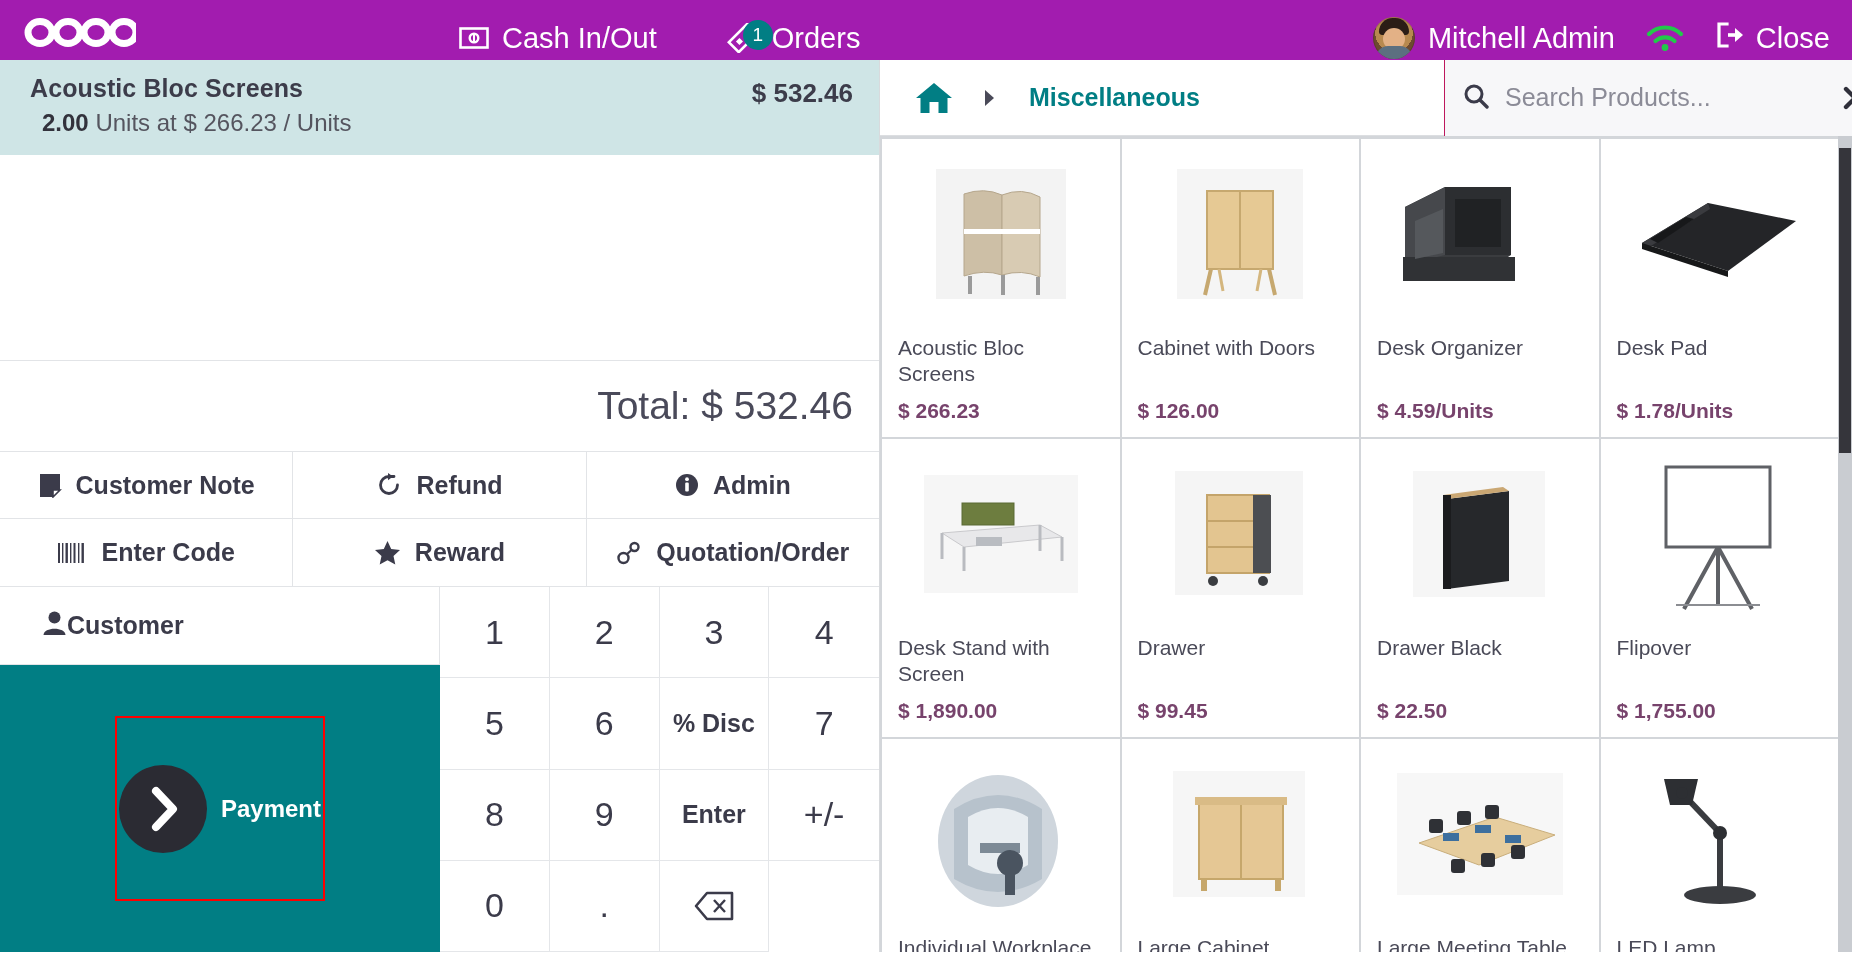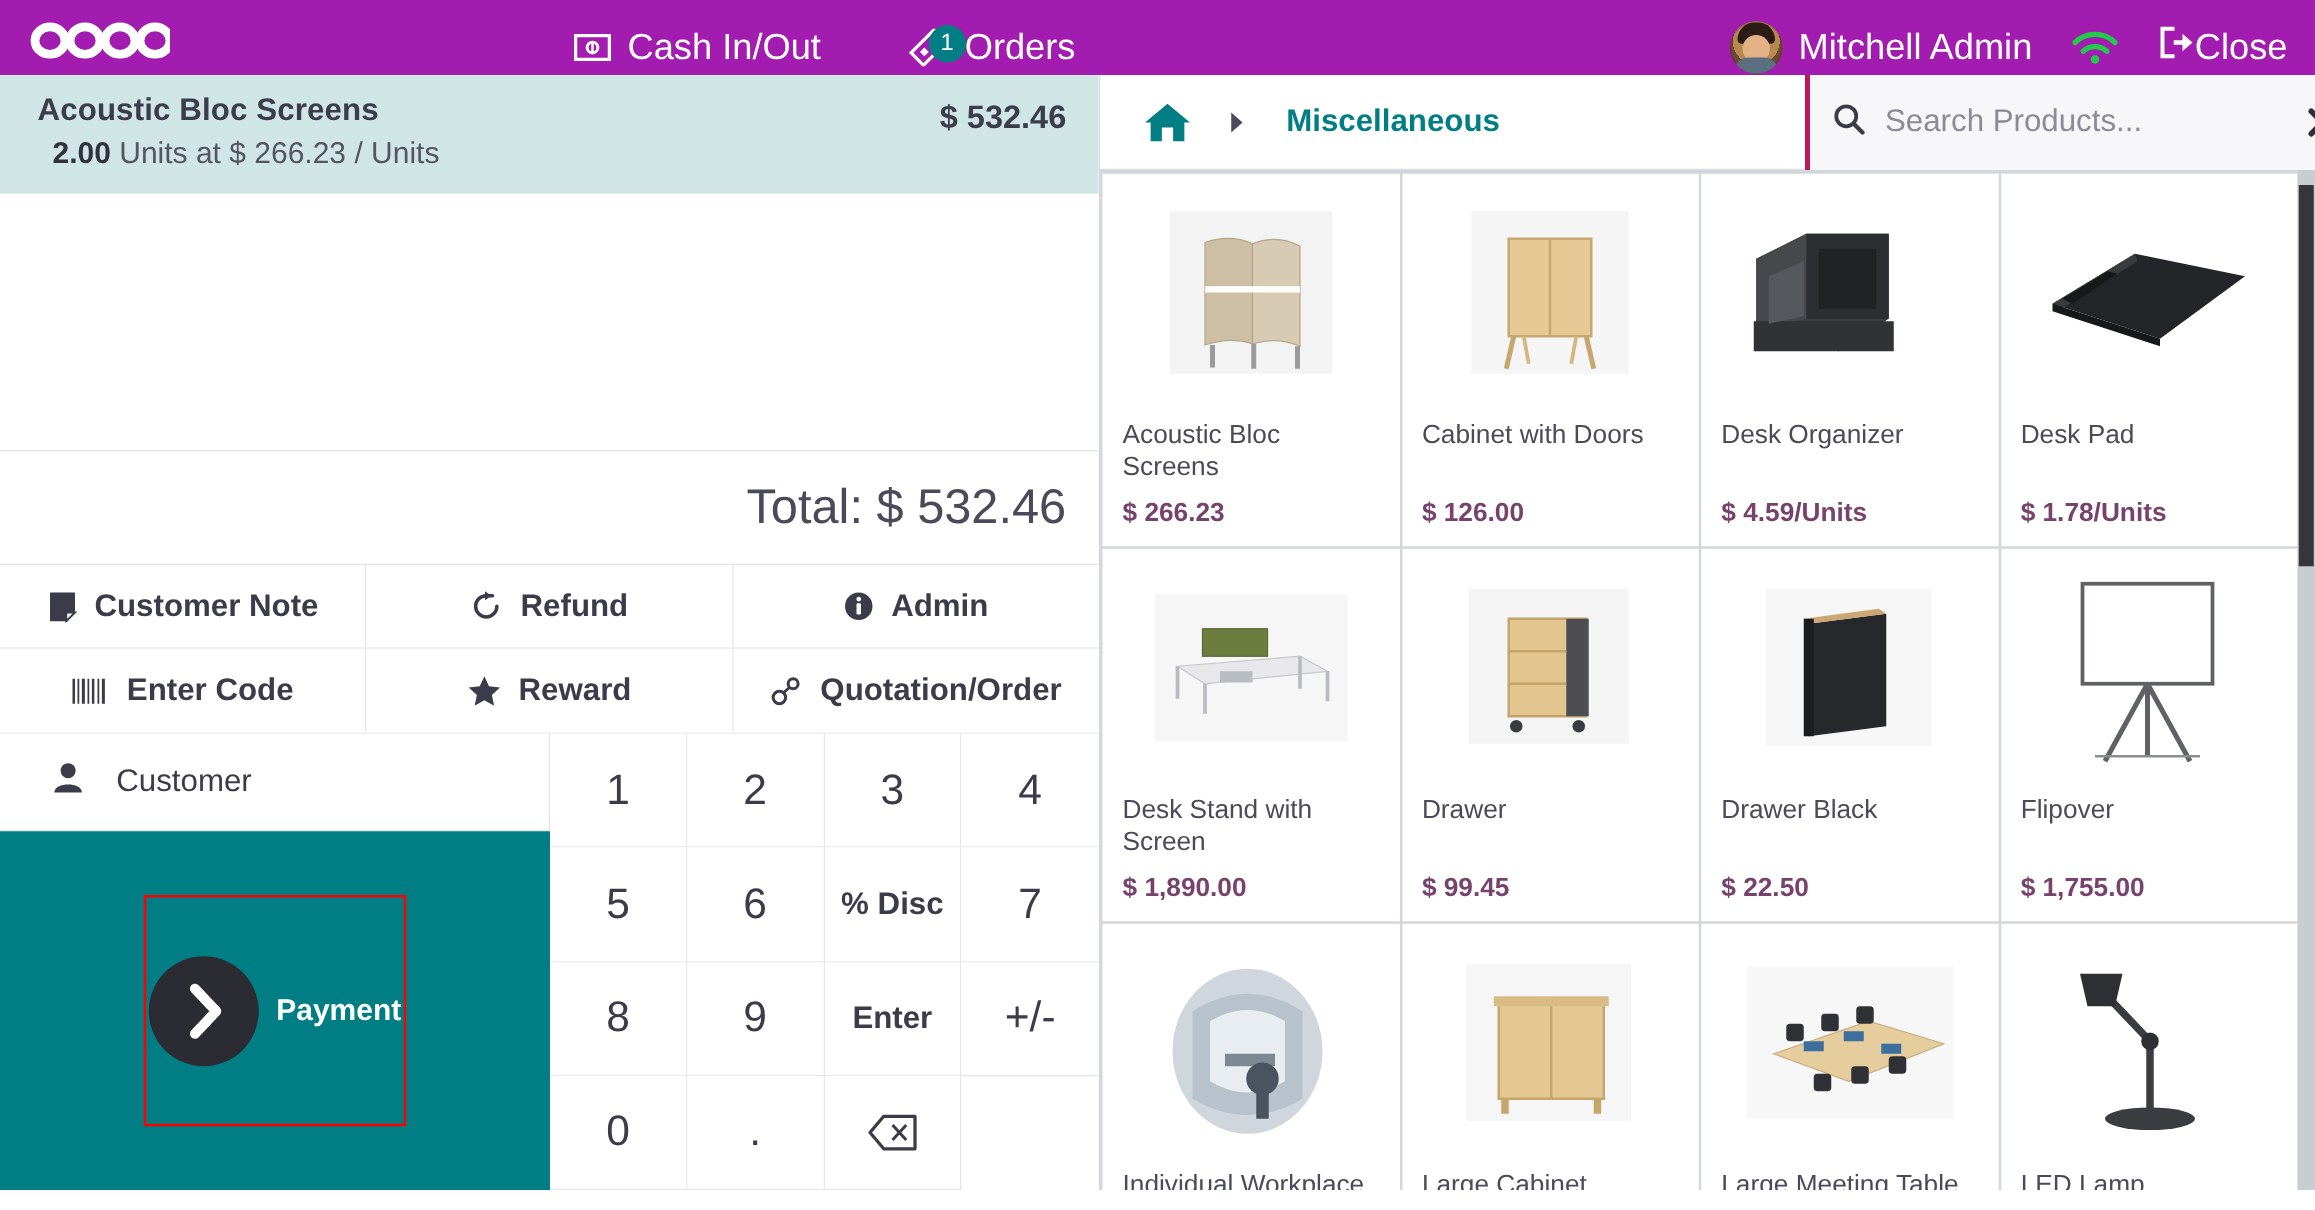--- a/index.html
+++ b/index.html
@@ -45,21 +45,21 @@
     box-shadow: inset 0 0 0 1px rgba(0,0,0,.15);
   }
   .avatar .hair { position:absolute; left:6px; top:1px; width:30px; height:17px;
                   background:#2b1d16; border-radius:16px 16px 4px 4px; }
   .avatar .face { position:absolute; left:10px; top:11px; width:22px; height:22px;
                   background:#e3b186; border-radius:11px; }
   .avatar .body { position:absolute; left:3px; bottom:0; width:36px; height:13px;
                   background:#5c6f80; border-radius:12px 12px 0 0; }
   .username { font-size:29px; }
   .wifi { cursor:pointer; display:flex; align-items:center; }
-  .close-btn { display:flex; align-items:center; font-size:29px; cursor:pointer; }
+  .close-btn { display:flex; align-items:center; gap:11px; font-size:29px; cursor:pointer; }
 
   
   #main { display:flex; height:892px; width:100%; }
 
   
   #left { width:880px; flex:none; display:flex; flex-direction:column;
           background:#fff; border-right:1px solid #d8dadd; }
 
   #orderlines { height:300px; background:#fff; overflow:hidden; }
   .orderline {
@@ -90,22 +90,22 @@
     cursor:pointer; background:#fff;
   }
   .act-btn:last-child { border-right:none; }
   .act-row:last-child .act-btn { border-bottom:none; }
   .act-btn .ico { display:flex; align-items:center; }
 
   
   #bottom { flex:1; display:flex; }
   #bottom-left { width:440px; flex:none; display:flex; flex-direction:column; }
   .customer-btn {
-    height:78px; display:flex; align-items:center; gap:26px;
-    padding-left:42px; font-size:25px; font-weight:normal; color:#3b3b4a;
+    height:78px; display:flex; align-items:center; 
+    padding-left:42px; font-size:25px; font-weight:bold; color:#3b3b4a;
     border-bottom:1px solid #e2e4e7; border-right:1px solid #e2e4e7;
     background:#fff; cursor:pointer;
   }
   .pay-wrap { flex:1; background:#017e84; display:flex;
               align-items:center; justify-content:center; }
   .pay-btn {
     width:210px; height:185px; border:2px solid #ff0000;
     display:flex; flex-direction:row; align-items:center; justify-content:center;
     gap:14px; cursor:pointer;
   }
@@ -134,21 +134,21 @@
 
   #prodhead { height:76px; background:#fff; display:flex; align-items:center;
               border-bottom:1px solid #dcdee1; flex:none; }
   .breadcrumb { display:flex; align-items:center; gap:0; padding-left:35px; flex:1; }
   .home-icon { cursor:pointer; display:flex; align-items:center; }
   .bc-sep { margin:0 34px 0 30px; display:flex; align-items:center; }
   .bc-cat { font-size:25px; font-weight:bold; color:#017e84; cursor:pointer; }
   .searchbox {
     width:408px; height:76px; background:#f7f7f9;
     display:flex; align-items:center; gap:16px; padding:0 20px 0 18px;
-    border-left:4px solid #be185d;
+    border-left:1px solid #be185d;
   }
   .search-input {
     flex:1; border:none; outline:none; background:transparent;
     font-size:25px; color:#6b6b78; font-family:"Liberation Sans", sans-serif;
   }
   .search-input::placeholder { color:#8b8b97; }
   .clear-x { cursor:pointer; display:flex; align-items:center; flex:none; }
 
   #prodgrid-wrap { flex:1; overflow:hidden; position:relative; padding-right:14px; }
   #prodgrid {

